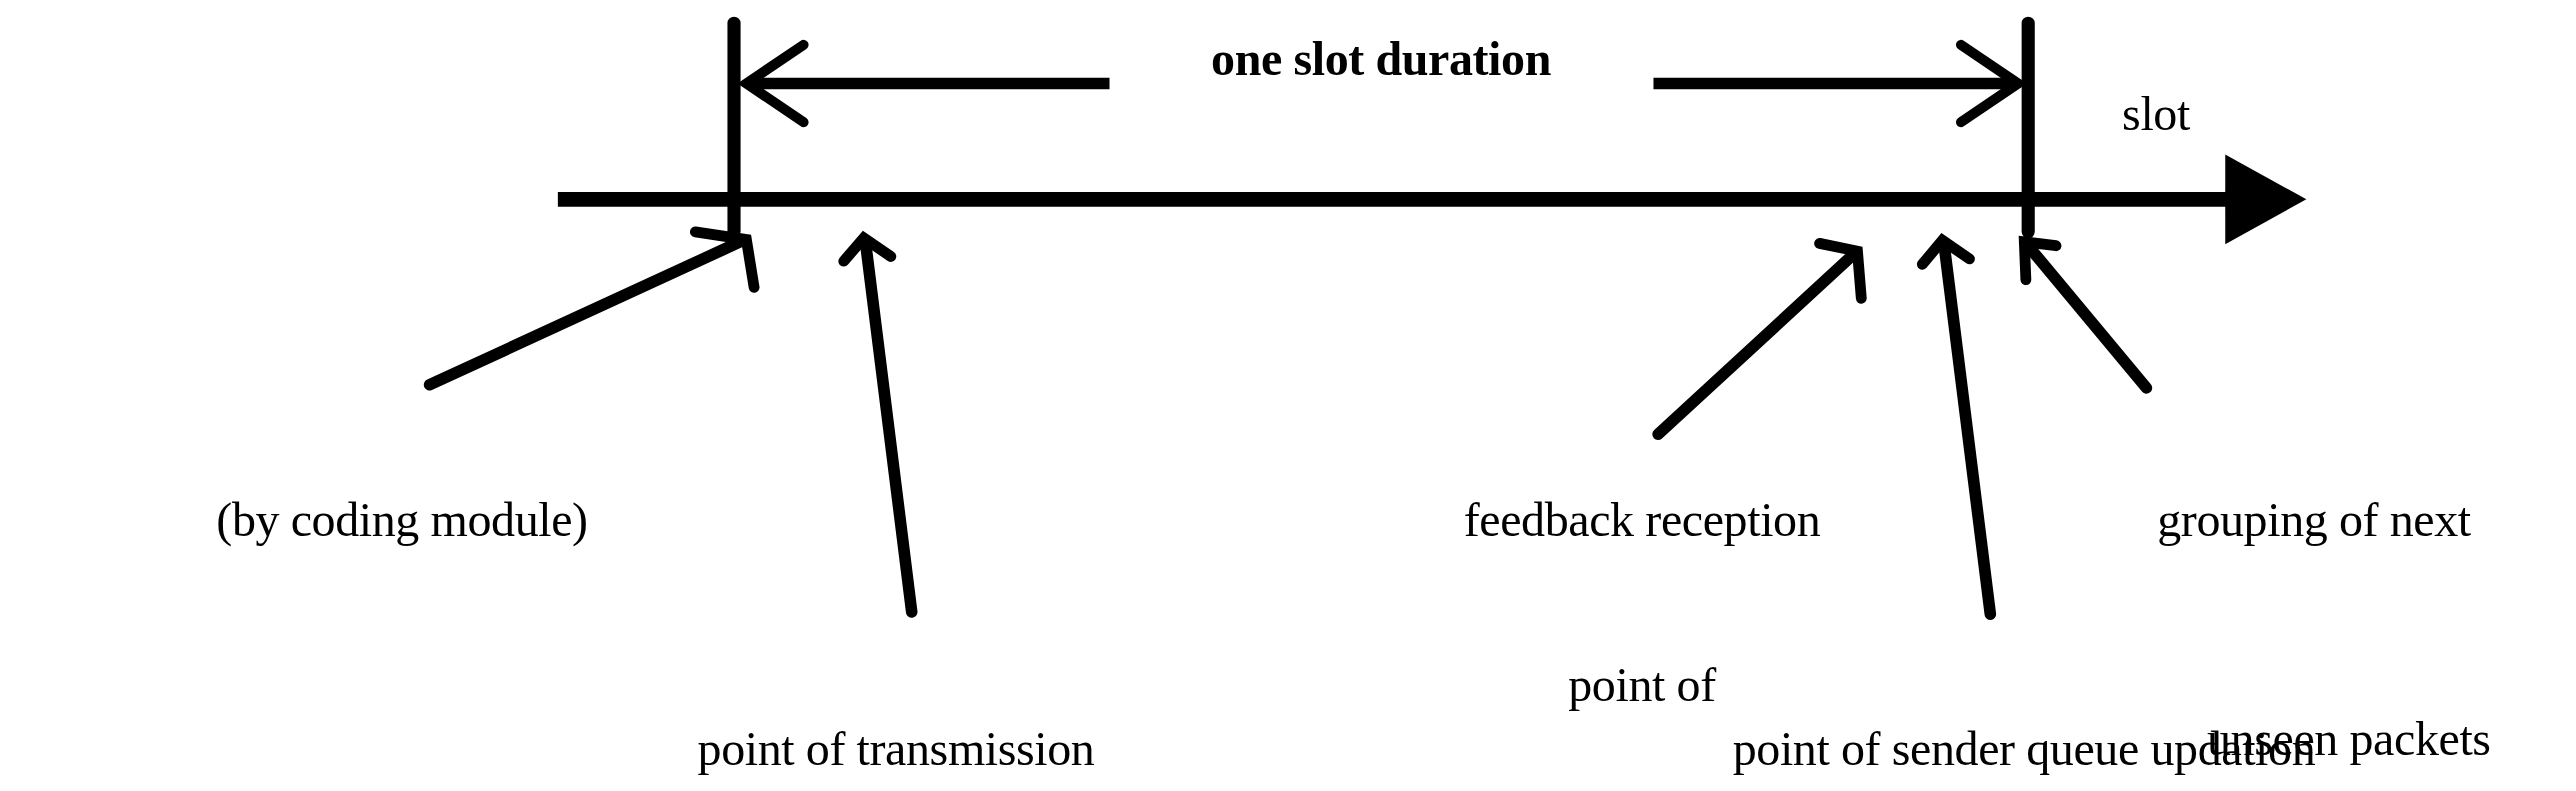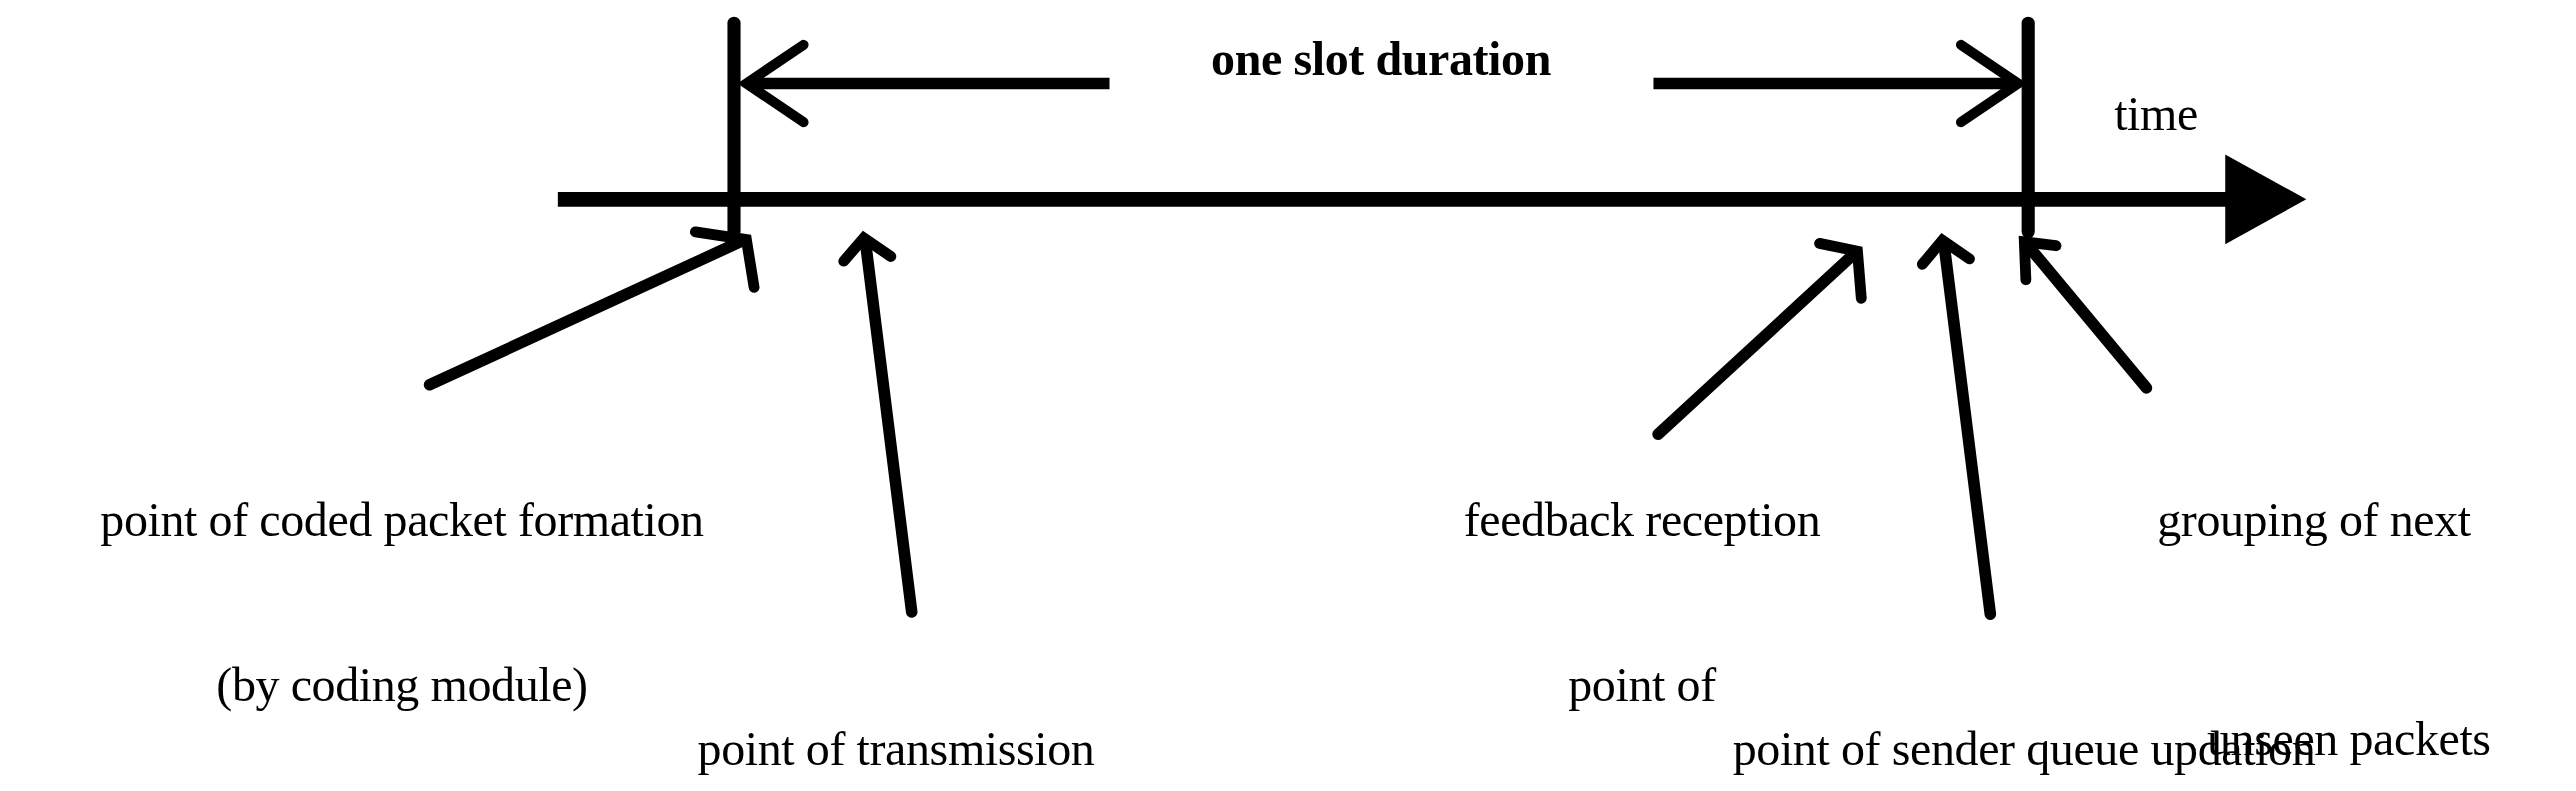--- a/index.html
+++ b/index.html
@@ -92,24 +92,23 @@
     </g>
 
     <g>
       <line x1="2778" y1="502" x2="2624" y2="317" stroke="#000" stroke-width="15" stroke-linecap="round"></line>
       <polyline points="2661,318 2620,313 2622,362" fill="none" stroke="#000" stroke-width="14" stroke-linecap="round" stroke-linejoin="miter"></polyline>
     </g>
   </svg>
 
   <div class="lbl ctr cap-slot" style="left:1381px; top:32px;">one slot duration</div>
 
-  <div class="lbl ctr cap-time" style="left:2156px; top:87px;">time</div>
+  <div class="lbl ctr cap-time" style="left:2156px; top:87px;">slot</div>
 
   <div class="lbl ctr cap-note" style="left:402px; top:384px;">
-    <div>point of coded packet formation</div>
     <div>(by coding module)</div>
   </div>
 
   <div class="lbl ctr cap-note" style="left:896px; top:613px;">
     <div>point of transmission</div>
   </div>
 
   <div class="lbl ctr cap-note" style="left:1642px; top:384px;">
     <div>feedback reception</div>
     <div>point of</div>

